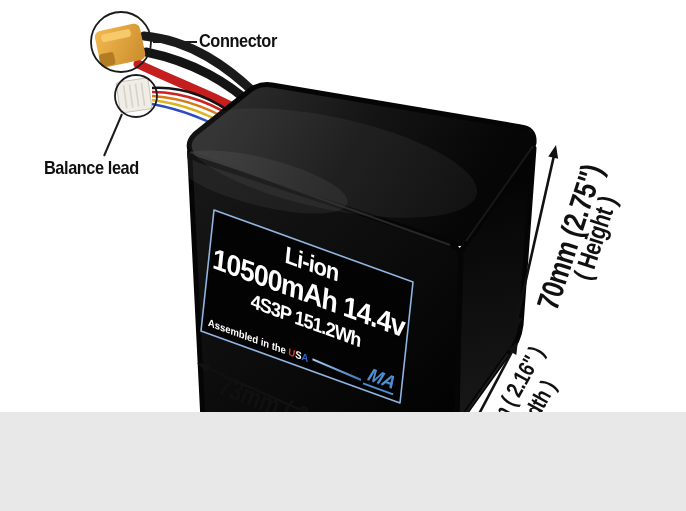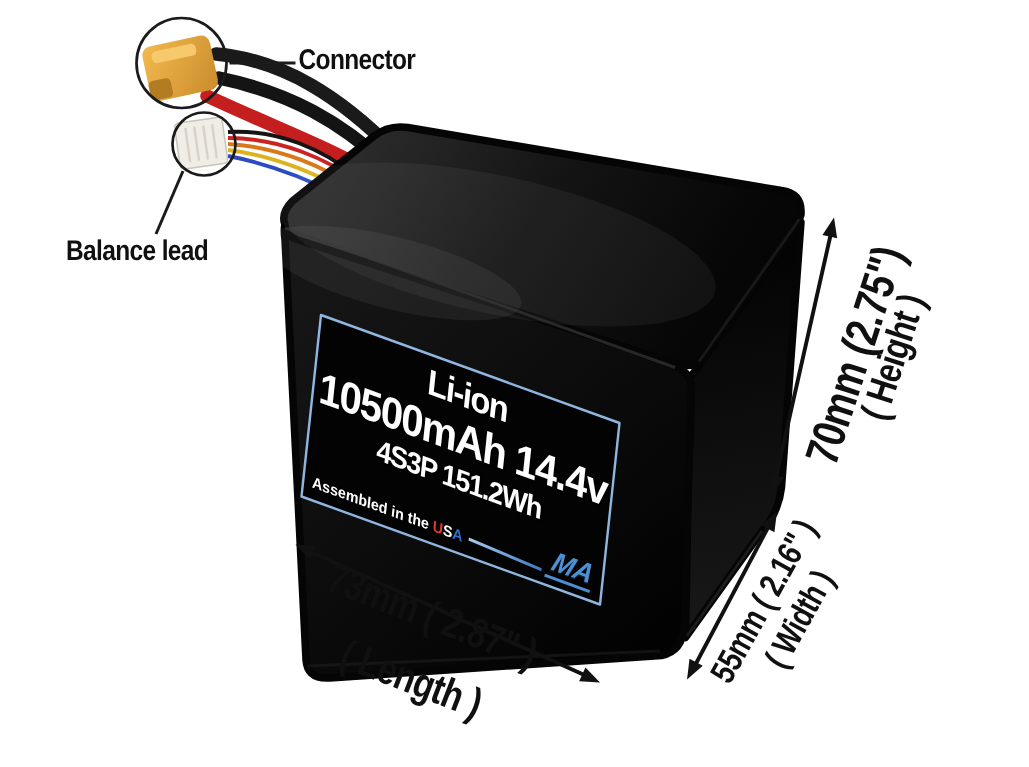--- a/index.html
+++ b/index.html
@@ -1,17 +1,17 @@
 <!DOCTYPE html>
 <html><head>
 <meta charset="utf-8">
 <style>
   html,body{margin:0;padding:0;background:#e8e8e8;}
   .canvas{
-    position:relative;width:686px;height:511px;background:#ffffff;
+    position:relative;width:686px;height:412px;background:#ffffff;
     overflow:hidden;font-family:"Liberation Sans","DejaVu Sans",sans-serif;
   }
   .art{position:absolute;left:0;top:0;z-index:1;}
   .txt{
     position:absolute;z-index:3;color:#101010;font-weight:700;
     letter-spacing:-0.5px;white-space:nowrap;line-height:1;
   }
   .callout{transform-origin:left top;transform:scaleX(0.86);font-size:19px;}
   .dim{transform-origin:center center;}
   .dim-length-value{left:288px;top:411px;font-size:28px;transform:translate(-50%,-50%) rotate(21deg) scaleX(0.8);}

